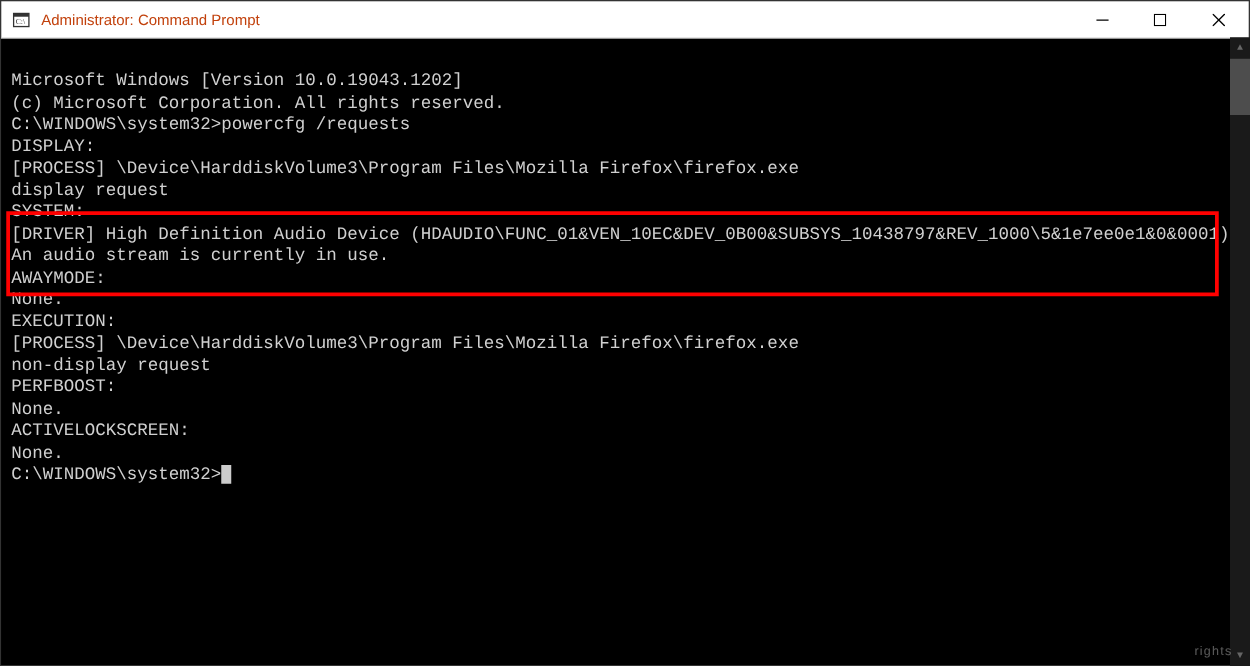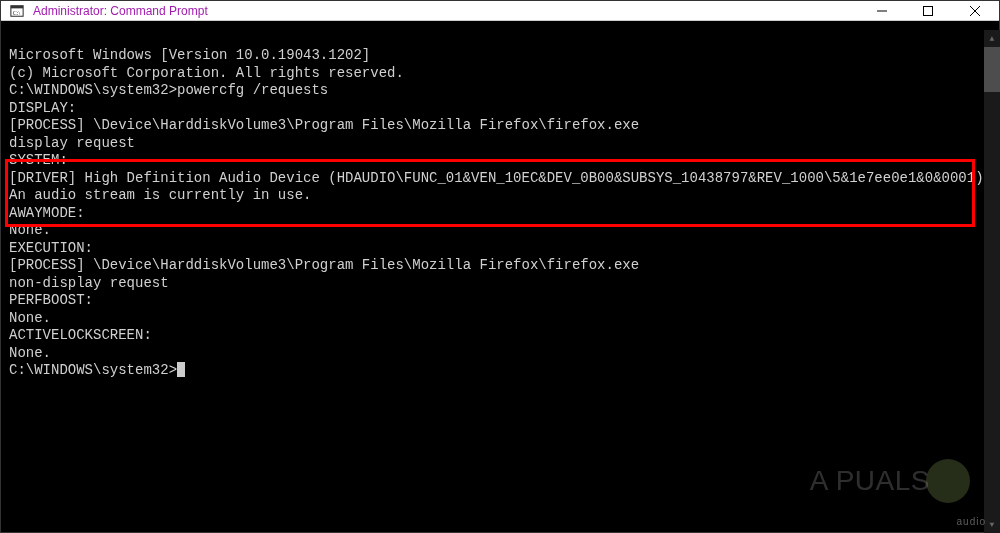--- a/index.html
+++ b/index.html
@@ -18,28 +18,28 @@
       position: relative;
     }
     .window {
       width: 100%;
       height: 100%;
       display: flex;
       flex-direction: column;
       border: 1px solid #333;
     }
     .titlebar {
-      height: 20px;
+      height: 30px;
       background: #fff;
       display: flex;
       align-items: center;
       border-bottom: 1px solid #ccc;
       font-family: 'Segoe UI', Tahoma, sans-serif;
       font-size: 12px;
-      color: #a21caf;
+      color: #c2410c;
     }
     .titlebar-icon {
       width: 16px;
       height: 16px;
       margin-left: 8px;
       margin-right: 6px;
       display: flex;
       align-items: center;
       justify-content: center;
     }
@@ -201,18 +201,14 @@
     <pre id="terminal-content"><span class="line">Microsoft Windows [Version 10.0.19043.1202]</span><span class="line">(c) Microsoft Corporation. All rights reserved.</span><span class="line"></span><span class="line">C:\WINDOWS\system32&gt;powercfg /requests</span><span class="line">DISPLAY:</span><span class="line">[PROCESS] \Device\HarddiskVolume3\Program Files\Mozilla Firefox\firefox.exe</span><span class="line">display request</span><span class="line"></span><span class="line">SYSTEM:</span><span class="line">[DRIVER] High Definition Audio Device (HDAUDIO\FUNC_01&amp;VEN_10EC&amp;DEV_0B00&amp;SUBSYS_10438797&amp;REV_1000\5&amp;1e7ee0e1&amp;0&amp;0001)</span><span class="line">An audio stream is currently in use.</span><span class="line"></span><span class="line">AWAYMODE:</span><span class="line">None.</span><span class="line"></span><span class="line">EXECUTION:</span><span class="line">[PROCESS] \Device\HarddiskVolume3\Program Files\Mozilla Firefox\firefox.exe</span><span class="line">non-display request</span><span class="line"></span><span class="line">PERFBOOST:</span><span class="line">None.</span><span class="line"></span><span class="line">ACTIVELOCKSCREEN:</span><span class="line">None.</span><span class="line"></span><span class="line"></span><span class="line">C:\WINDOWS\system32&gt;<span class="cursor-block"></span></span></pre>
     <div class="highlight-box" style="left:4px; top:138px; width:970px; height:68px;"></div>
   </div>
 
   <div class="scrollbar-track">
     <div class="scroll-arrow up">▲</div>
     <div class="scrollbar-thumb"></div>
     <div class="scroll-arrow down">▼</div>
   </div>
 
-  <div class="watermark">
-    <span>A  PUALS</span>
-    <span class="watermark-logo"></span>
-  </div>
-  <div class="wsxun">audio</div>
+  <div class="wsxun">rights</div>
 </div>
 
 </body></html>

